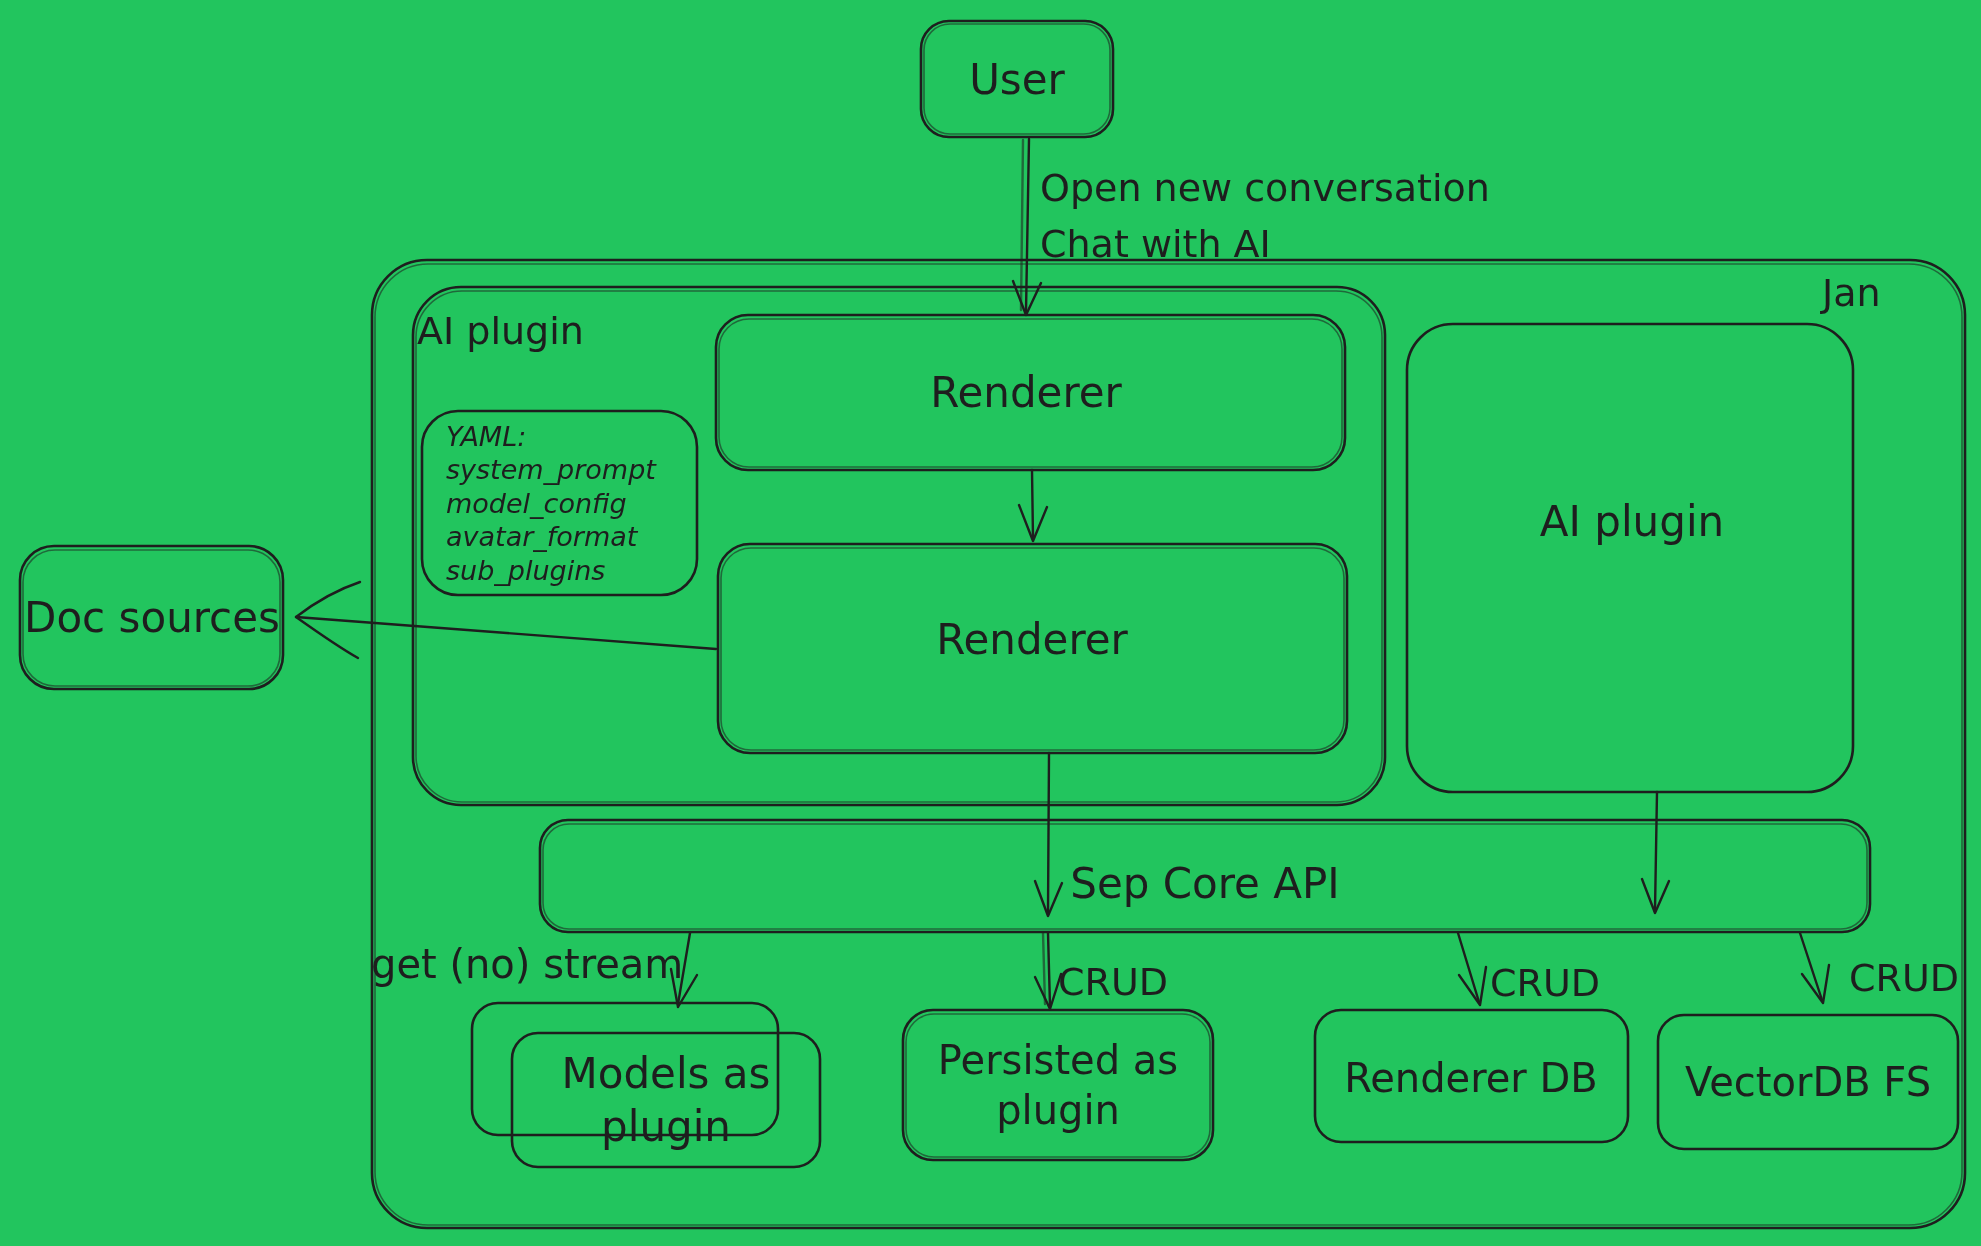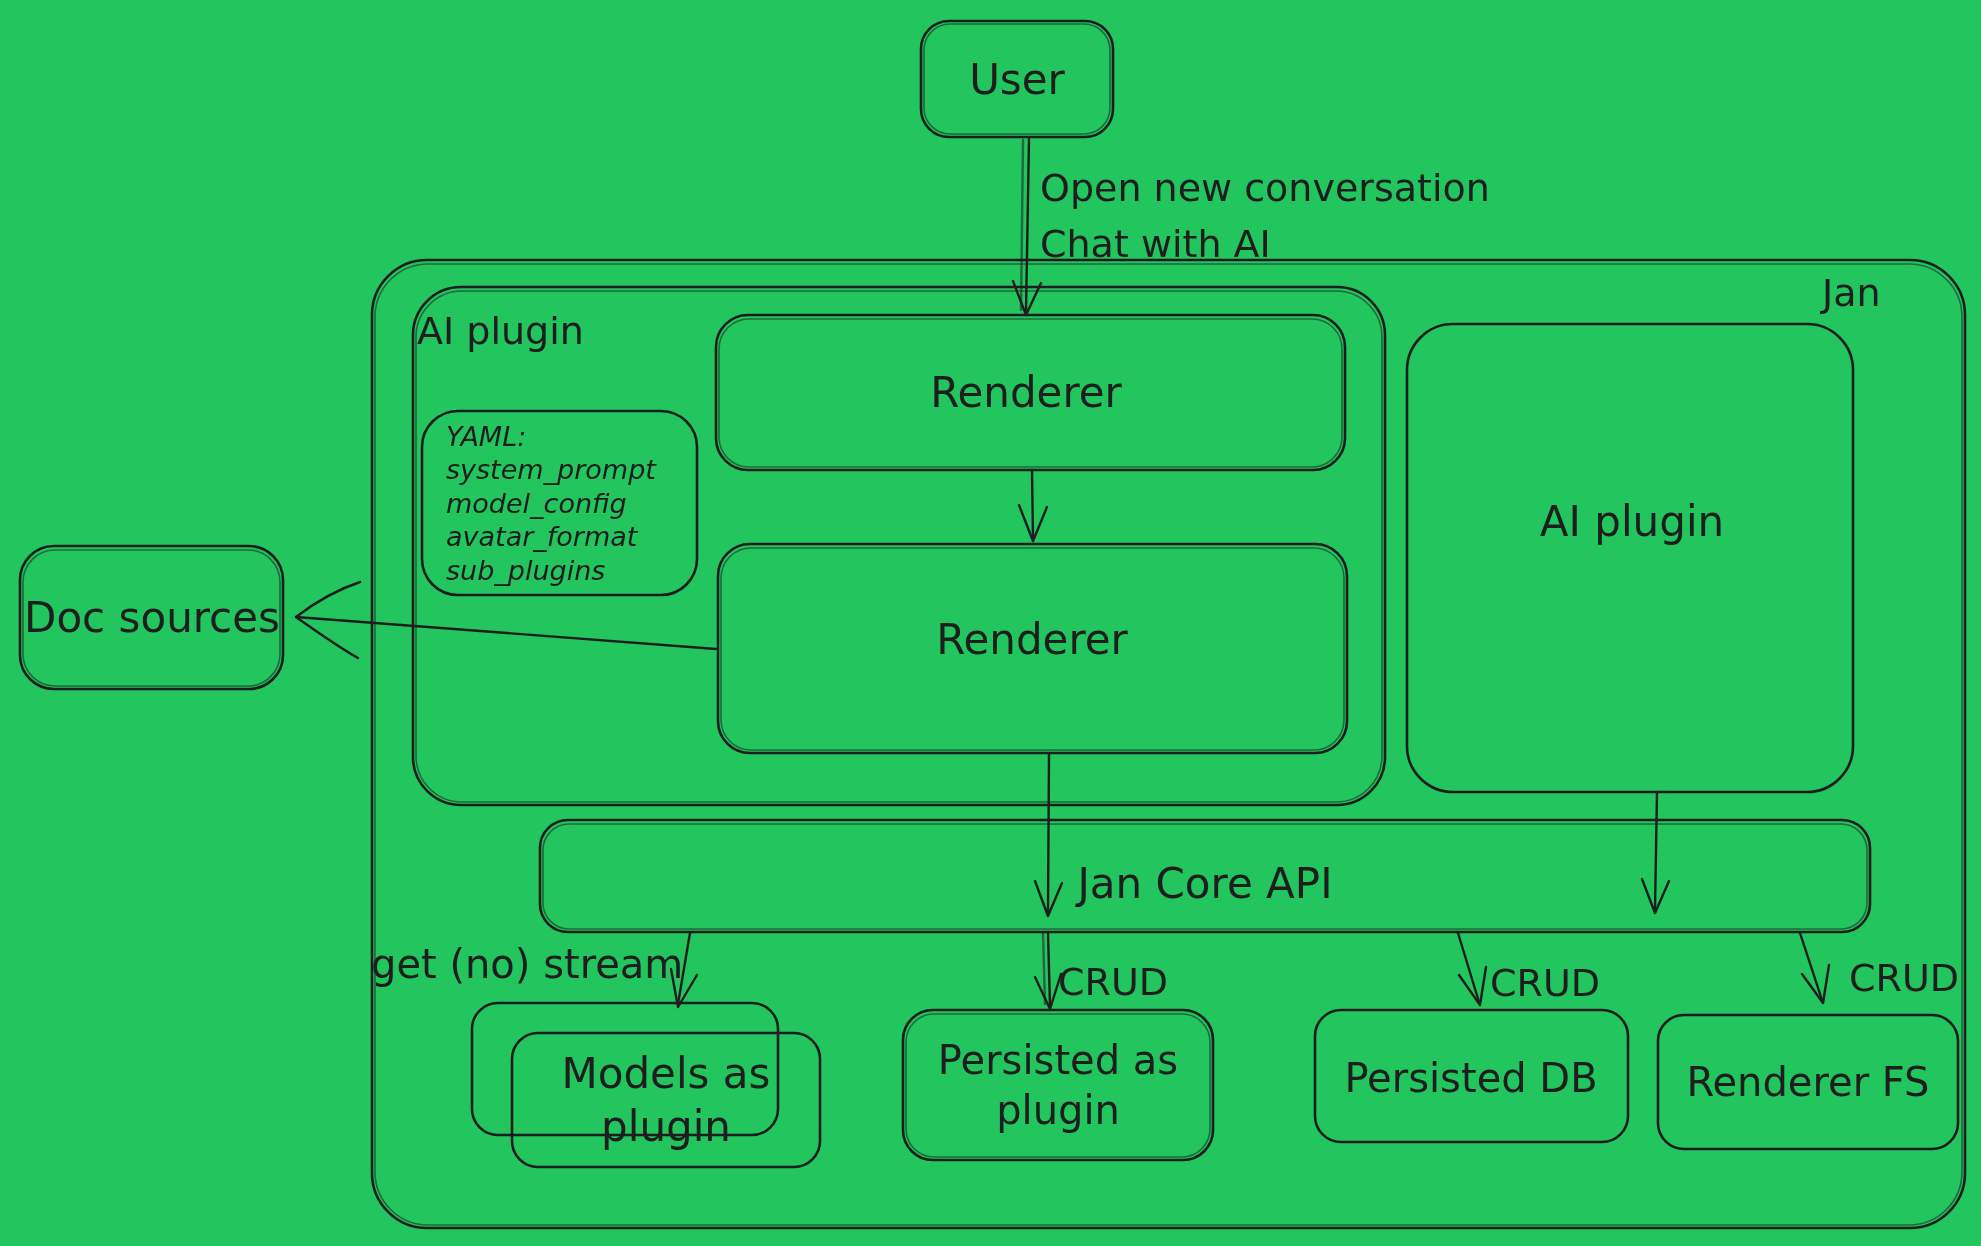--- a/index.html
+++ b/index.html
@@ -127,37 +127,37 @@
     <div>avatar_format</div>
     <div>sub_plugins</div>
   </div>
 
   <div class="t center node-label" style="left:1032px; top:640px;">Renderer</div>
 
   <div class="t center node-label" style="left:152px; top:618px;">Doc sources</div>
 
   <div class="t center node-label" style="left:1632px; top:522px;">AI plugin</div>
 
-  <div class="t center node-label" style="left:1205px; top:884px;">Jan Core API</div>
+  <div class="t center node-label" style="left:1205px; top:884px;">Sep Core API</div>
 
   <div class="t small-label" style="left:371px; top:944px; font-size:40px;">get (no) stream</div>
 
   <div class="t small-label" style="left:1058px; top:963px;">CRUD</div>
 
   <div class="t small-label" style="left:1490px; top:964px;">CRUD</div>
 
   <div class="t small-label" style="left:1849px; top:959px;">CRUD</div>
 
   <div class="t center node-label two-line" style="left:666px; top:1101px;">
     <div>Models as</div>
     <div>plugin</div>
   </div>
 
   <div class="t center node-label two-line" style="left:1058px; top:1085px; font-size:40px;">
     <div>Persisted as</div>
     <div>plugin</div>
   </div>
 
-  <div class="t center node-label" style="left:1471px; top:1078px; font-size:40px;">Persisted DB</div>
+  <div class="t center node-label" style="left:1471px; top:1078px; font-size:40px;">Renderer DB</div>
 
-  <div class="t center node-label" style="left:1808px; top:1082px; font-size:40px;">Renderer FS</div>
+  <div class="t center node-label" style="left:1808px; top:1082px; font-size:40px;">VectorDB FS</div>
 
 </div>
 
 </body></html>

